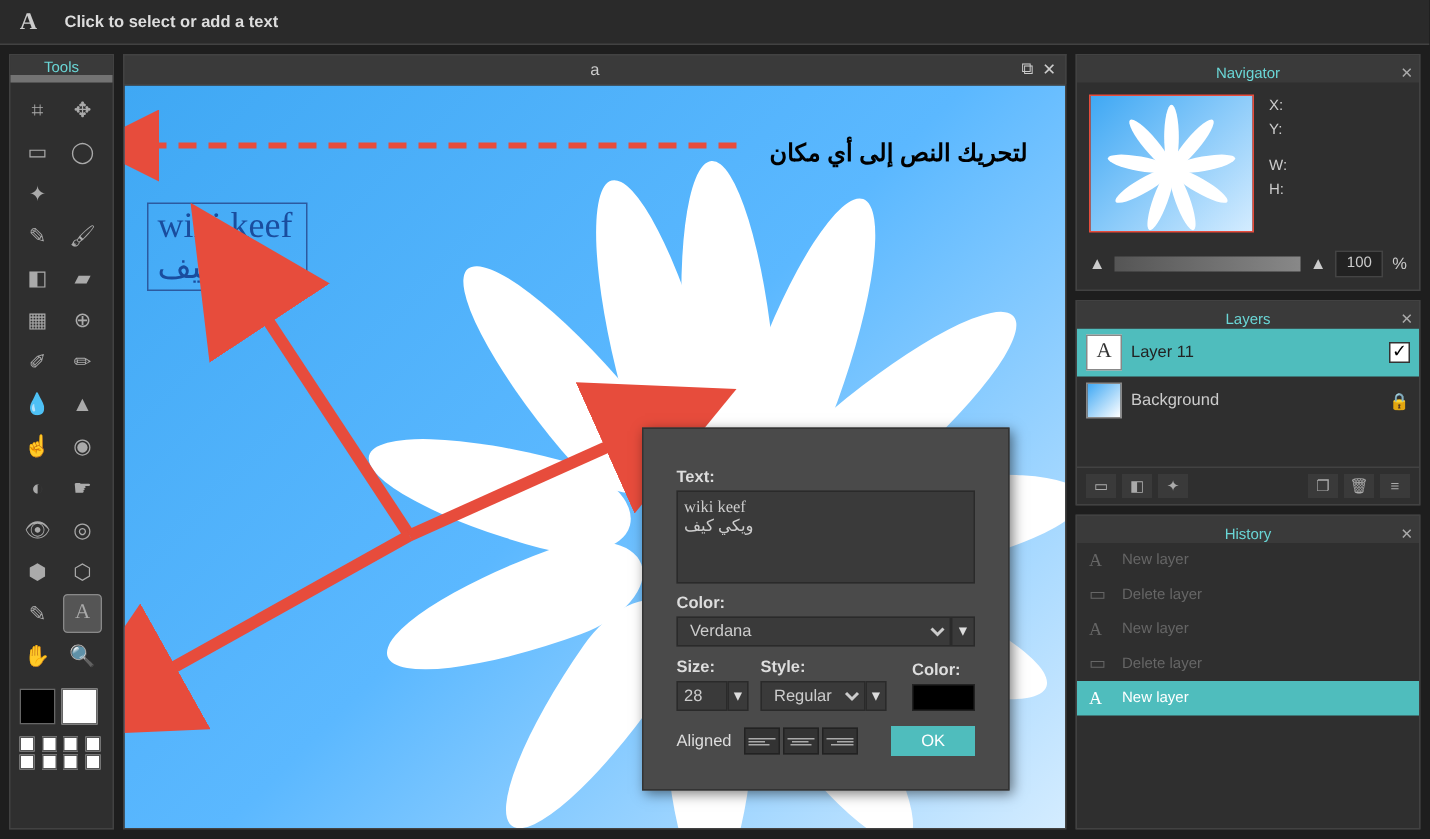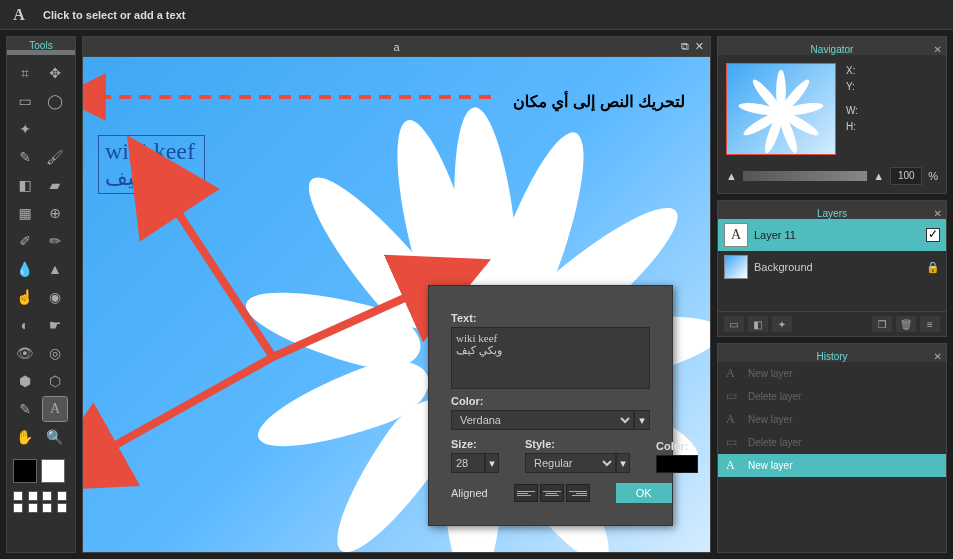--- a/index.html
+++ b/index.html
@@ -32,21 +32,21 @@
 .text-box { position:absolute; left:15px; top:78px; border:1px solid #2c5aa0; padding:2px 6px; }
 .text-box .line1 { color:#1a4d9e; font-size:24px; font-family:Verdana; }
 .text-box .line2 { color:#1a4d9e; font-size:22px; font-family:Verdana; direction:rtl; }
 .annotation { position:absolute; right:25px; top:35px; color:#000; font-weight:bold; font-size:16px; direction:rtl; }
 
 
 .dialog { position:absolute; left:345px; top:228px; width:245px; background:#4a4a4a; border:1px solid #333; box-shadow:2px 2px 8px rgba(0,0,0,.5); padding:22px; color:#ddd; font-size:11px; }
 .dialog label { display:block; margin:4px 0 3px; font-weight:bold; }
 .dialog textarea { width:100%; height:62px; background:#3a3a3a; border:1px solid #2a2a2a; color:#ccc; padding:4px; font-size:11px; resize:none; font-family:Verdana; }
 .dialog select,.dialog input[type=text] { background:#3a3a3a; border:1px solid #2a2a2a; color:#ccc; padding:2px 4px; height:20px; font-size:11px; }
-.row { display:flex; gap:26px; margin-top:4px; align-items:flex-end; }
+.row { display:flex; gap:8px; margin-top:4px; align-items:flex-end; }
 .col { display:flex; flex-direction:column; }
 .align-btns { display:flex; gap:2px; }
 .align-btn { width:24px; height:18px; background:#333; border:1px solid #222; display:flex; flex-direction:column; justify-content:center; gap:1px; padding:2px; cursor:pointer; }
 .align-btn span { height:1px; background:#aaa; }
 .ok-btn { background:#4fbdbd; color:#fff; border:none; padding:4px 20px; cursor:pointer; font-size:11px; margin-left:auto;text-align:center; }
 .color-chip { width:42px; height:18px; background:#000; border:1px solid #222; }
 
 
 .right { width:230px; margin:6px 6px 6px 0; display:flex; flex-direction:column; gap:6px; }
 .rpanel { background:#2f2f2f; border:1px solid #424242; }
@@ -252,21 +252,21 @@
           <div class="col">
             <label>Size:</label>
             <div style="display:flex">
                 <input type="text" style="width: 34px;" value="28">
                 <span style="width:14px;text-align:center;background:#3a3a3a;border:1px solid #2a2a2a;line-height:18px">▾</span>
               </div>
           </div>
           <div class="col">
             <label>Style:</label>
             <div style="display:flex">
-                <select style="width:91px"><option>Regular</option></select>
+                <select style="width:70px"><option>Regular</option></select>
                 <span style="width:14px;text-align:center;background:#3a3a3a;border:1px solid #2a2a2a;line-height:18px">▾</span>
               </div>
           </div>
           <div class="col" style="margin-left:auto">
             <label>Color:</label>
             <div class="color-chip"></div>
           </div>
         </div>
         <div class="row" style="align-items:center;margin-top:10px">
           <span>Aligned</span>

